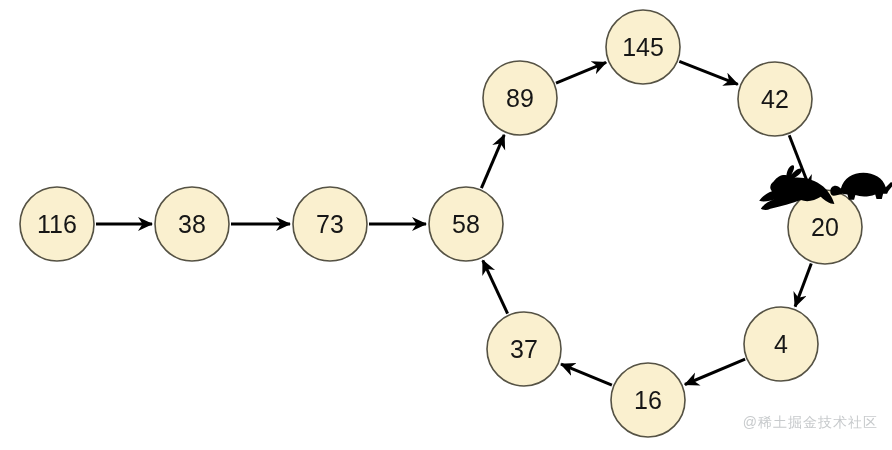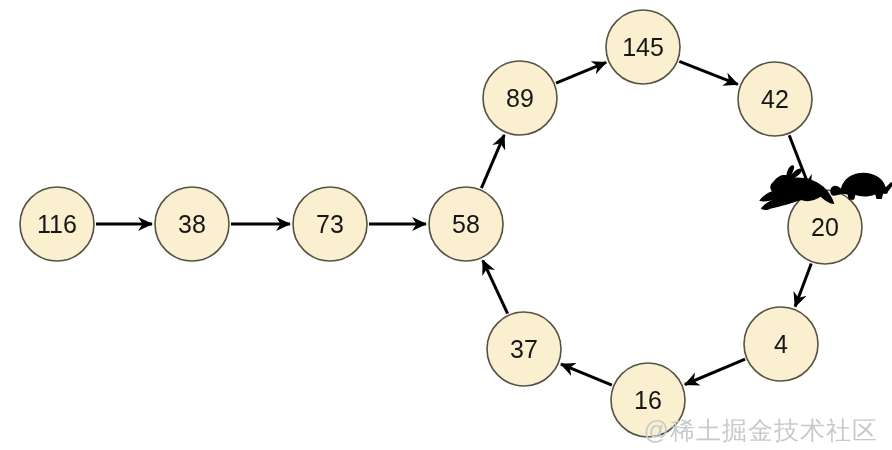--- a/index.html
+++ b/index.html
@@ -14,21 +14,21 @@
   svg.diagram { position: absolute; left: 0; top: 0; }
   .node-label {
     font-family: "Liberation Sans", sans-serif;
     font-size: 25px;
     fill: #161616;
   }
   .watermark {
     position: absolute;
     right: 14px;
     top: 414px;
-    font-size: 25px;
+    font-size: 14px;
     letter-spacing: 1px;
     color: #c7cacc;
     user-select: none;
     white-space: nowrap;
   }
 </style>
 </head>
 <body>
 
 <div class="stage">

